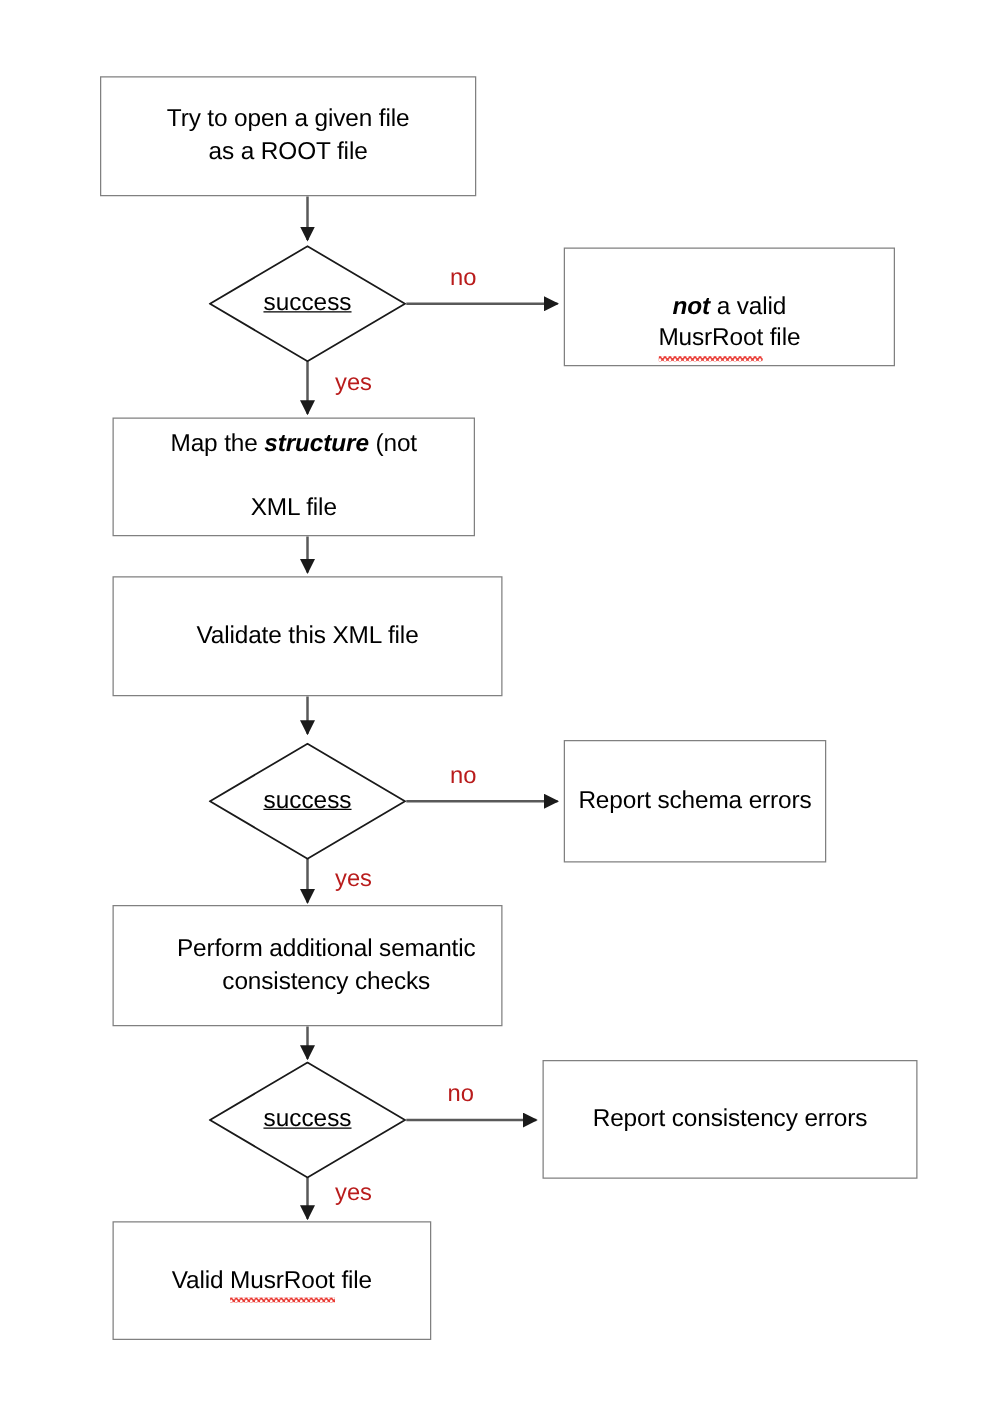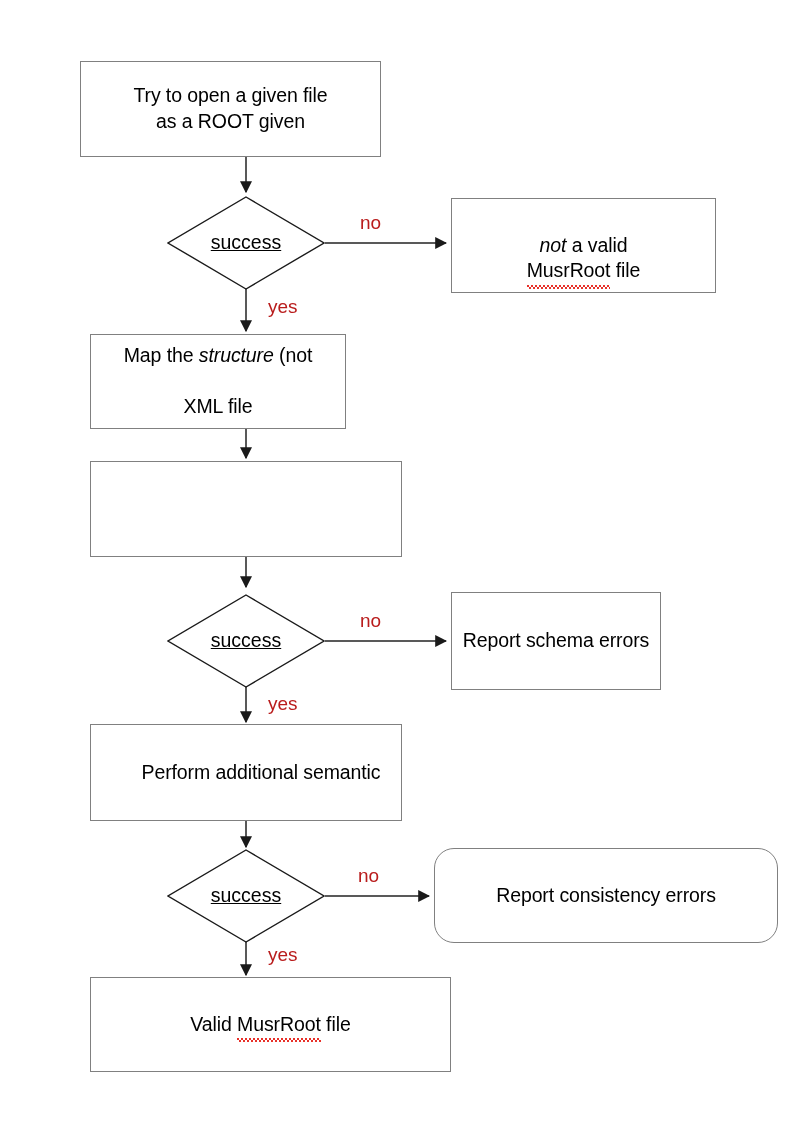--- a/index.html
+++ b/index.html
@@ -65,21 +65,21 @@
   .edge-label {
     position: absolute;
     font-size: 19px;
     line-height: 1;
     color: #b91c1c;
     white-space: nowrap;
   }
 
   
   .bi {
-    font-weight: normal;
+    font-weight: bold;
     font-style: italic;
   }
 
   
   .spell {
     position: relative;
     display: inline-block;
     text-decoration-color: #000000;
     text-decoration-thickness: 1px;
     text-underline-offset: 1.5px;
@@ -126,82 +126,83 @@
   <line x1="246" y1="821" x2="246" y2="847" stroke="#595959" stroke-width="2" marker-end="url(#arrow)"></line>
 
   <line x1="325" y1="896" x2="429" y2="896" stroke="#595959" stroke-width="2" marker-end="url(#arrow)"></line>
 
   <line x1="246" y1="942" x2="246" y2="975" stroke="#595959" stroke-width="2" marker-end="url(#arrow)"></line>
 </svg>
 
 <div class="node process-box" style="left:80px; top:61px; width:301px; height:96px;">
   <div class="node-text">
     <span>Try to open a given file</span><br>
-    <span>as a ROOT given</span>
+    <span>as a ROOT file</span>
   </div>
 </div>
 
 <div class="node decision" style="left:167px; top:196px; width:158px; height:94px;">
   <svg class="diamond-svg" width="158" height="94" viewBox="0 0 158 94" xmlns="http://www.w3.org/2000/svg">
     <polygon points="79,1 157,47 79,93 1,47" fill="#ffffff" stroke="#1a1a1a" stroke-width="1.4"></polygon>
   </svg>
   <div class="node-text">success</div>
 </div>
 
 <div class="node process-box" style="left:451px; top:198px; width:265px; height:95px;">
   <div class="node-text">
     <br>
     <span class="bi">not</span><span> a valid</span><br>
     <span class="spell">MusrRoot</span><span> file</span>
   </div>
 </div>
 
-<div class="node process-box" style="left:90px; top:334px; width:256px; height:95px;align-items:center;">
+<div class="node process-box" style="left:90px; top:334px; width:290px; height:95px;align-items:center;">
   <div class="node-text">
     <span>Map the </span><span class="bi">structure</span><span> (not</span><br>
     <br>
     <span>XML file</span>
   </div>
 </div>
 
 <div class="node process-box" style="left:90px; top:461px; width:312px; height:96px;">
   <div class="node-text">
-    <br>
+    <span>Validate this XML file</span><br>
   </div>
 </div>
 
 <div class="node decision" style="left:167px; top:594px; width:158px; height:94px;">
   <svg class="diamond-svg" width="158" height="94" viewBox="0 0 158 94" xmlns="http://www.w3.org/2000/svg">
     <polygon points="79,1 157,47 79,93 1,47" fill="#ffffff" stroke="#1a1a1a" stroke-width="1.4"></polygon>
   </svg>
   <div class="node-text">success</div>
 </div>
 
 <div class="node process-box" style="left:451px; top:592px; width:210px; height:98px;">
   <div class="node-text">Report schema errors</div>
 </div>
 
 <div class="node process-box" style="left:90px; top:724px; width:312px; height:97px;padding-left:30px;">
   <div class="node-text">
     <span>Perform additional semantic</span><br>
+    <span>consistency checks</span>
   </div>
 </div>
 
 <div class="node decision" style="left:167px; top:849px; width:158px; height:94px;">
   <svg class="diamond-svg" width="158" height="94" viewBox="0 0 158 94" xmlns="http://www.w3.org/2000/svg">
     <polygon points="79,1 157,47 79,93 1,47" fill="#ffffff" stroke="#1a1a1a" stroke-width="1.4"></polygon>
   </svg>
   <div class="node-text">success</div>
 </div>
 
-<div class="node process-box" style="left:434px; top:848px; width:344px; height:95px;border-radius:20px;">
+<div class="node process-box" style="left:434px; top:848px; width:300px; height:95px;">
   <div class="node-text">Report consistency errors</div>
 </div>
 
-<div class="node process-box" style="left:90px; top:977px; width:361px; height:95px;">
+<div class="node process-box" style="left:90px; top:977px; width:255px; height:95px;">
   <div class="node-text">
     <span>Valid </span><span class="spell">MusrRoot</span><span> file</span>
   </div>
 </div>
 
 <div class="edge-label" style="left:360px; top:213px;">no</div>
 
 <div class="edge-label" style="left:268px; top:297px;">yes</div>
 
 <div class="edge-label" style="left:360px; top:611px;">no</div>

